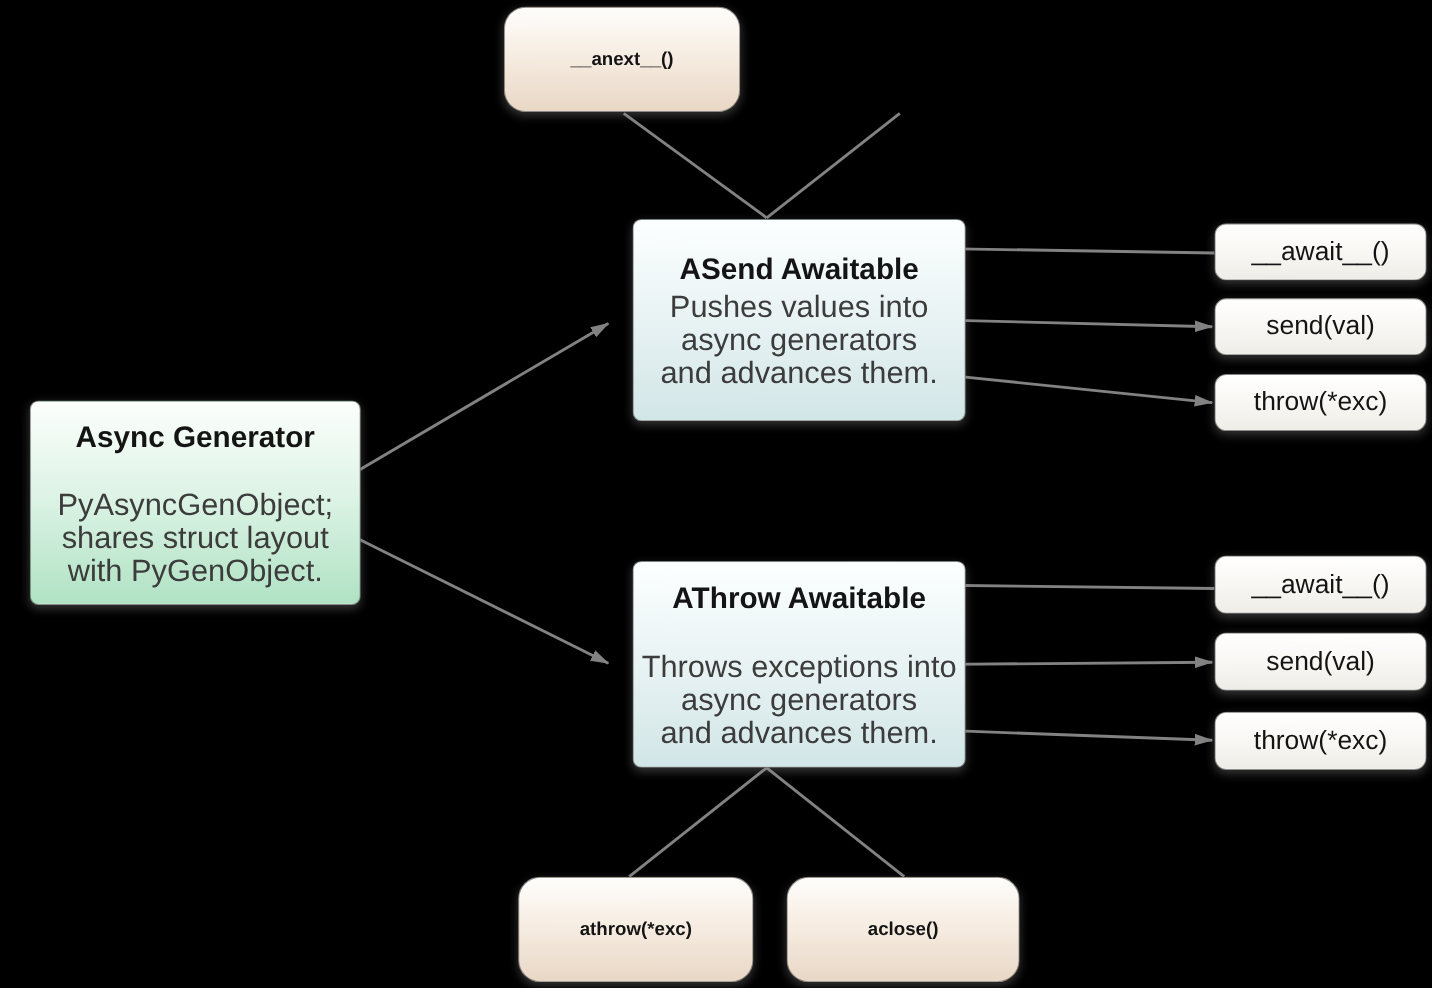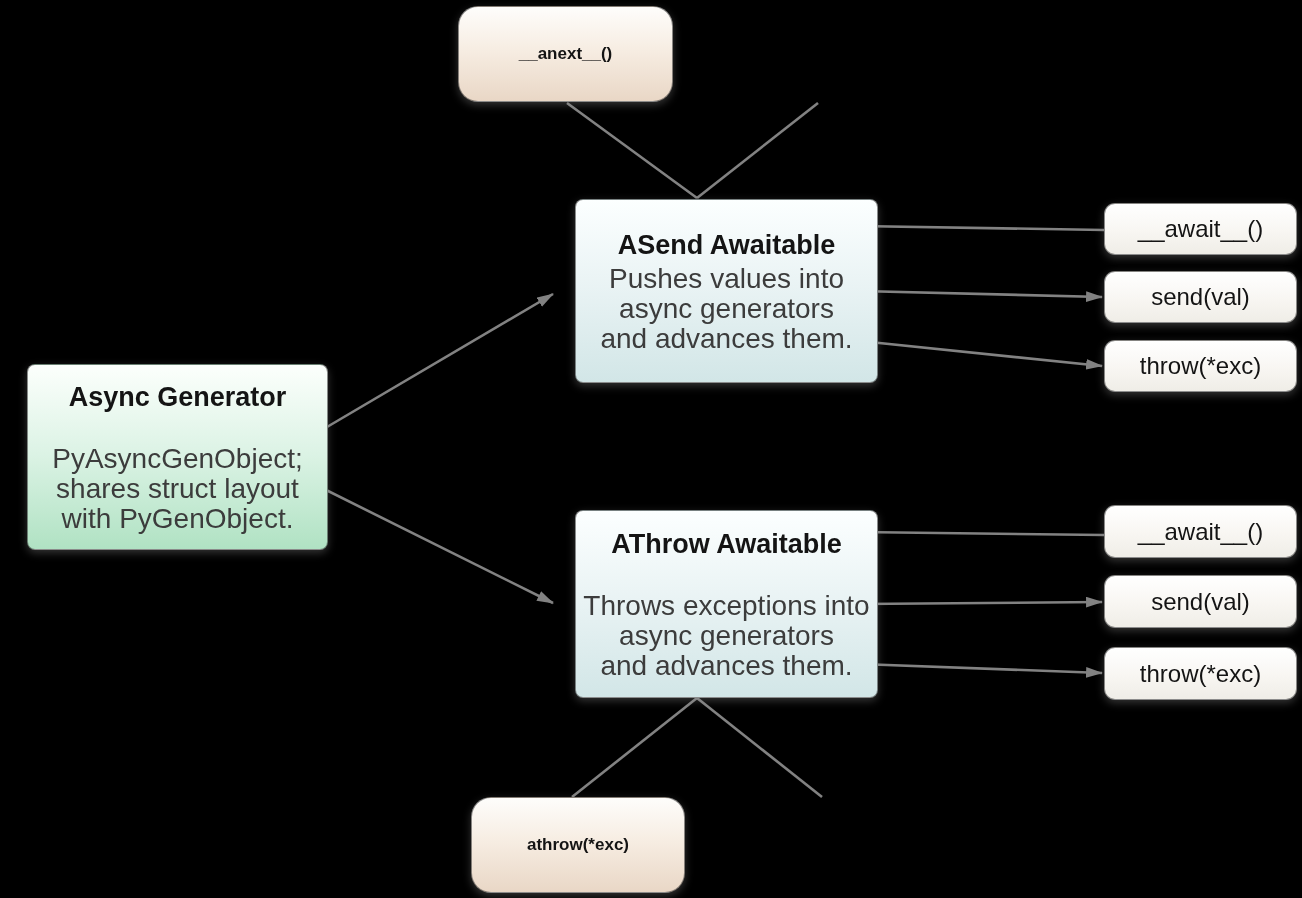--- a/index.html
+++ b/index.html
@@ -153,14 +153,17 @@
   <div class="node small-label grad-white n-send2">
     <span>send(val)</span>
   </div>
   <div class="node small-label grad-white n-throw2">
     <span>throw(*exc)</span>
   </div>
 
   <div class="node method-label grad-tan n-athrow-method">
     <span>athrow(*exc)</span>
   </div>
+  <div class="node method-label grad-tan n-aclose">
+    <span>aclose()</span>
+  </div>
 
 </div>
 
 </body></html>

